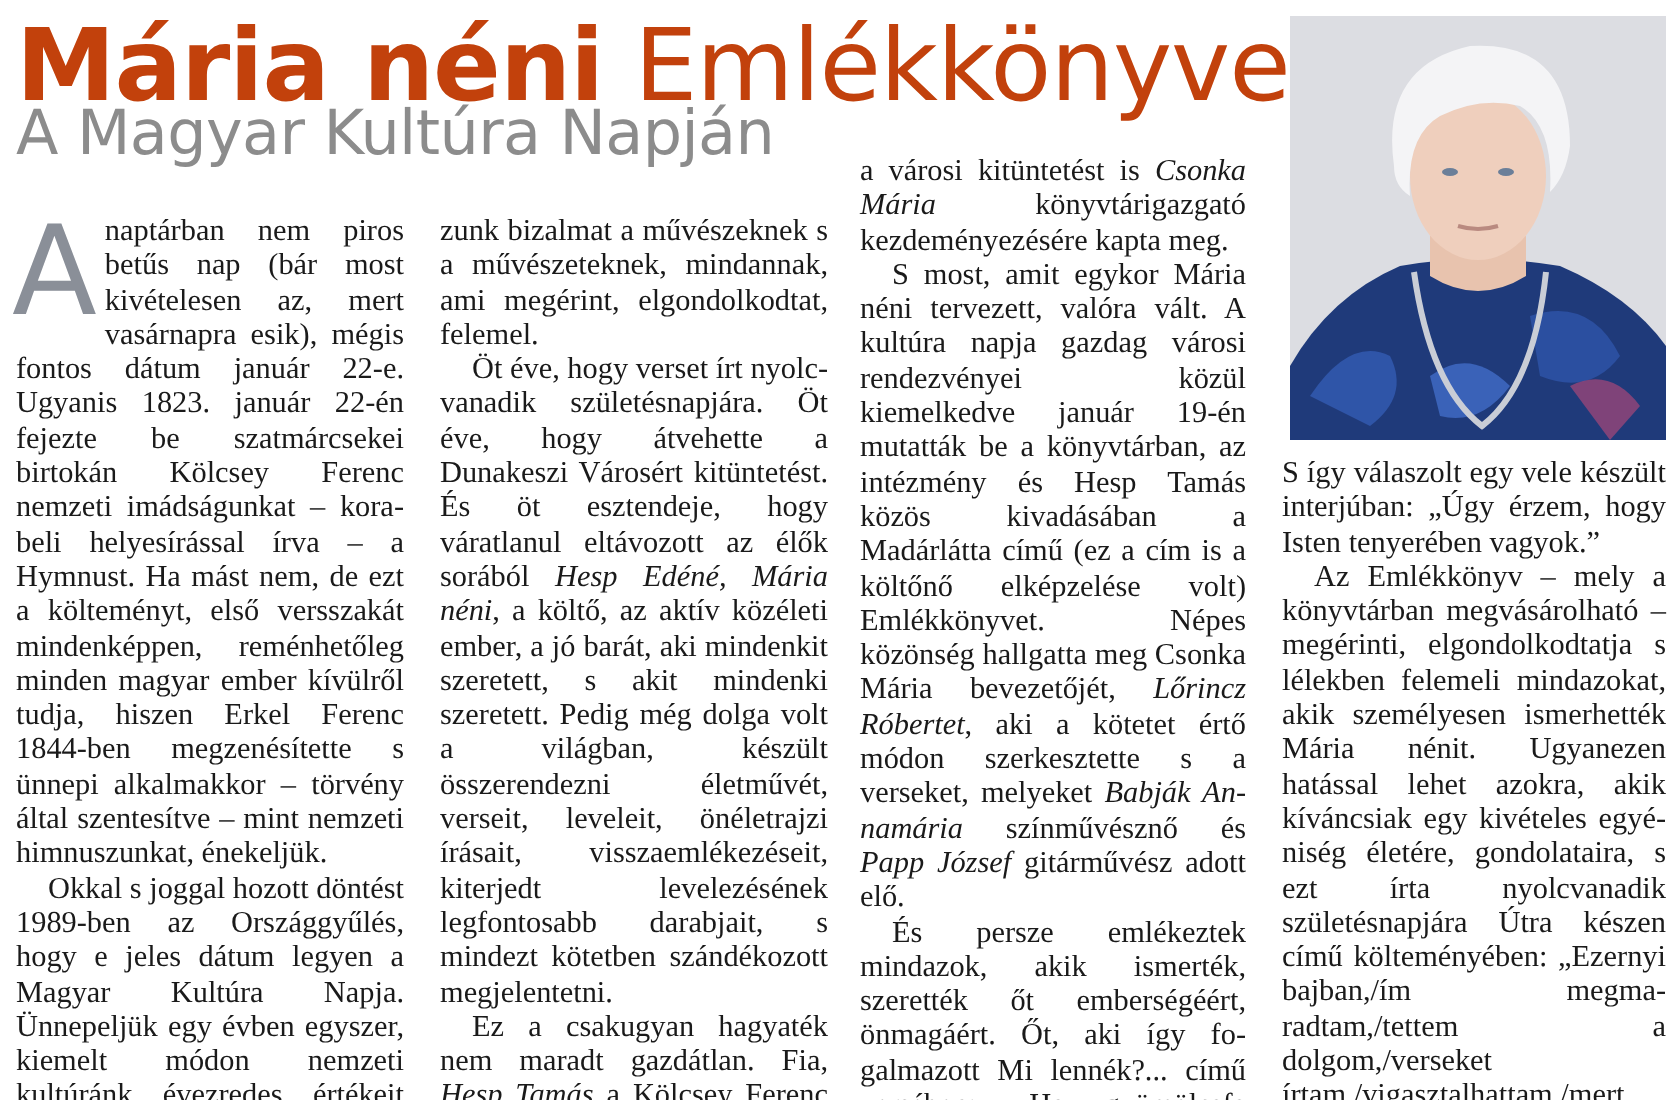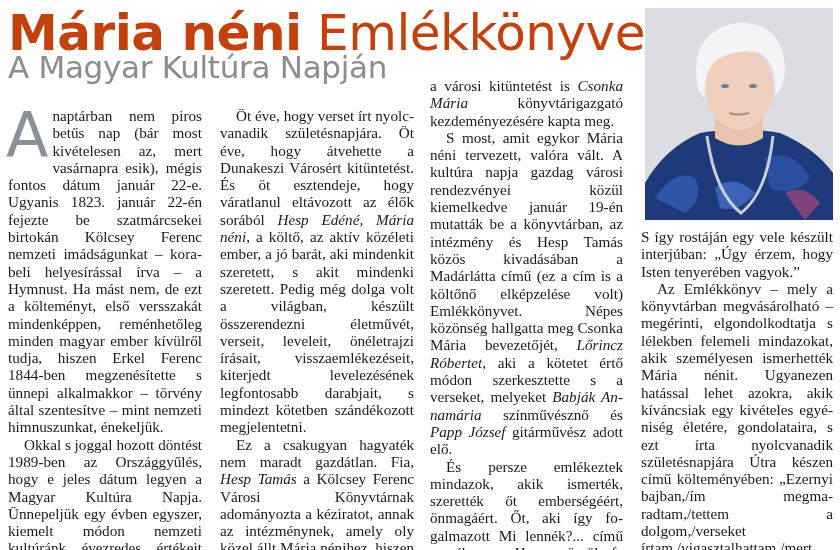--- a/index.html
+++ b/index.html
@@ -33,20 +33,21 @@
 <div class="subtitle">A Magyar Kultúra Napján</div>
 
 <div class="col col1">
   <p class="noindent">
     <span class="dropcap">A</span><span>naptárban nem piros betűs nap (bár most kivételesen az, mert vasárnapra esik), mégis fontos dátum január 22-e. Ugyan­is 1823. január 22-én fejezte be szatmárcsekei birtokán Kölcsey Fe­renc nemzeti imádságunkat – kora­beli helyesírással írva – a Hymnust. Ha mást nem, de ezt a költeményt, első versszakát mindenképpen, re­ménhetőleg minden magyar ember kívülről tudja, hiszen Erkel Ferenc 1844-ben megzenésítette s ünnepi alkalmakkor – törvény által szen­tesítve – mint nemzeti himnuszun­kat, énekeljük.</span>
   </p>
   <p>Okkal s joggal hozott döntést 1989-ben az Országgyűlés, hogy e jeles dátum legyen a Magyar Kul­túra Napja. Ünnepeljük egy év­ben egyszer, kiemelt módon nem­zeti kultúránk évezredes értékeit ugyanúgy, mint jelenkorunk, vél­hetően egykor klasszikussá neme­sedő, az alkotók által létrehozott szellemi produktumait. Persze, előre nem tudhatjuk, mi marad fenn az idő rostáján, de szavaz-</p>
 </div>
 
 <div class="col col2">
+  <p class="noindent">zunk bizalmat a művészeknek s a művészeteknek, mindannak, ami megérint, elgondolkodtat, felemel.</p>
   <p><span>Öt éve, hogy verset írt nyolc­vanadik születésnapjára. Öt éve, hogy átvehette a Dunakeszi Vá­rosért kitüntetést. És öt esztende­je, hogy váratlanul eltávozott az élők sorából </span><i>Hesp Edéné, Mária néni</i><span>, a költő, az aktív közéleti em­ber, a jó barát, aki mindenkit sze­retett, s akit mindenki szeretett. Pedig még dolga volt a világban, készült összerendezni életművét, verseit, leveleit, önéletrajzi írásait, visszaemlékezéseit, kiterjedt leve­lezésének legfontosabb darabjait, s mindezt kötetben szándékozott megjelentetni.</span></p>
   <p><span>Ez a csakugyan hagyaték nem ma­radt gazdátlan. Fia, </span><i>Hesp Tamás</i><span> a Kölcsey Ferenc Városi Könyvtár­nak adományozta a kéziratot, an­nak az intézménynek, amely oly közel állt Mária nénihez, hiszen itt rendezték szerzői estjeit, itt működött a Nyugdíjas Pedagógus Klub, melynek vezetője is volt. És</span></p>
 </div>
 
 <div class="col col3">
   <p class="noindent"><span>a városi kitüntetést is </span><i>Csonka Má­ria</i><span> könyvtárigazgató kezdemé­nyezésére kapta meg.</span></p>
   <p><span>S most, amit egykor Mária néni tervezett, valóra vált. A kultúra napja gazdag városi rendezvényei közül kiemelkedve január 19-én mutatták be a könyvtárban, az in­tézmény és Hesp Tamás közös ki­vadásában a Madárlátta című (ez a cím is a költőnő elképzelése volt) Emlékkönyvet. Népes közönség hallgatta meg Csonka Mária be­vezetőjét, </span><i>Lőrincz Róbertet</i><span>, aki a kötetet értő módon szerkesztette s a verseket, melyeket </span><i>Babják An­namária</i><span> színművésznő és </span><i>Papp József</i><span> gitárművész adott elő.</span></p>
   <p>És persze emlékeztek mindazok, akik ismerték, szerették őt ember­ségéért, önmagáért. Őt, aki így fo­galmazott Mi lennék?... című ver­sében: „Ha gyümölcsfa lennék,/ csakugyan én volnék…/Minden szép tavaszra/vígan megújulnék./ Virágot bontanék,/termést bőven hoznék,/nappal árnyat adnék,/éj­jel széllel súgnék,/gyereket etet­nék,/madarat ringatnék,/halálom után is/hasznos maradhatnék…”</p>
 </div>
 
@@ -69,16 +70,16 @@
     <path d="M52 75 Q45 25 90 15 Q140 12 140 65 Q138 80 130 88 Q132 55 115 45 Q95 40 75 50 Q58 60 60 90 Q52 85 52 75 Z" fill="#f4f4f6"></path>
 
     <ellipse cx="80" cy="78" rx="4" ry="2" fill="#6b7f99"></ellipse>
     <ellipse cx="108" cy="78" rx="4" ry="2" fill="#6b7f99"></ellipse>
 
     <path d="M84 105 Q94 108 104 105" fill="none" stroke="#b98a80" stroke-width="2"></path>
   </svg>
 </div>
 
 <div class="col col4">
-  <p class="noindent">S így rostáján egy vele készült in­terjúban: „Úgy érzem, hogy Isten tenyerében vagyok.”</p>
+  <p class="noindent">S így válaszolt egy vele készült in­terjúban: „Úgy érzem, hogy Isten tenyerében vagyok.”</p>
   <p>Az Emlékkönyv – mely a könyv­tárban megvásárolható – megérin­ti, elgondolkodtatja s lélekben fel­emeli mindazokat, akik szemé­lyesen ismerhették Mária nénit. Ugyanezen hatással lehet azokra, akik kíváncsiak egy kivételes egyé­niség életére, gondolataira, s ezt írta nyolcvanadik születésnapjá­ra Útra készen című költeményé­ben: „Ezernyi bajban,/ím megma­radtam,/tettem a dolgom,/verseket írtam,/vigasztalhattam,/mert erőt kaptam/sok zivatarban.”</p>
 
 </div>
 
 </body></html>

